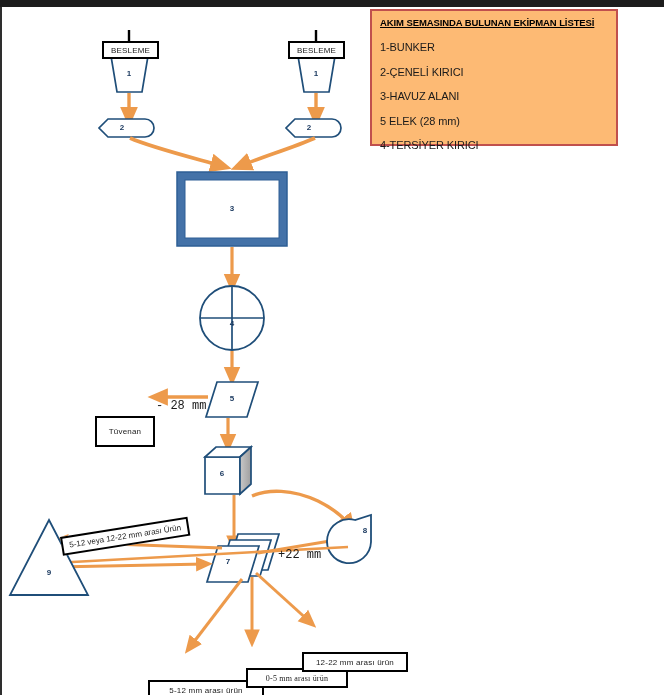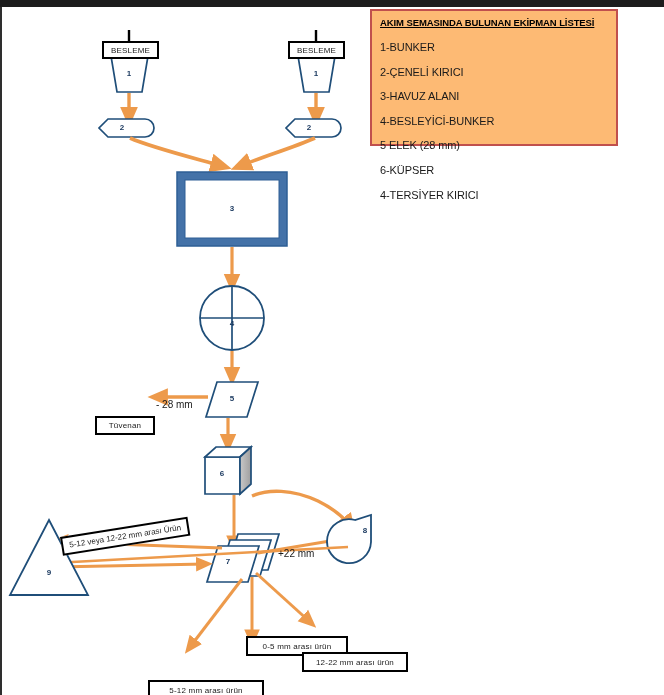--- a/index.html
+++ b/index.html
@@ -60,23 +60,24 @@
   .shapenum {
     position: absolute;
     font-size: 8px;
     color: #17365d;
     font-weight: 600;
     text-align: center;
     pointer-events: none;
   }
   .plain {
     position: absolute;
-    font-size: 10px;
-    color: #1a1a1a;
-    white-space: nowrap;
+    font-size: 12px;
+    color: #1a1a1a;
+    white-space: nowrap;
+    font-family: Liberation Mono, monospace;
   }
 
   
   #legend {
     position: absolute;
     left: 370px; top: 2px;
     width: 248px; height: 137px;
     border: 2px solid #c0504d;
     background: #fdba74;
     box-sizing: border-box;
@@ -218,48 +219,46 @@
     <div class="shapenum" style="left:113px; top:116px; width:18px;">2</div>
     <div class="shapenum" style="left:300px; top:116px; width:18px;">2</div>
     <div class="shapenum" style="left:223px; top:197px; width:18px;">3</div>
     <div class="shapenum" style="left:223px; top:312px; width:18px;">4</div>
     <div class="shapenum" style="left:223px; top:387px; width:18px;">5</div>
     <div class="shapenum" style="left:213px; top:462px; width:18px;">6</div>
     <div class="shapenum" style="left:219px; top:550px; width:18px;">7</div>
     <div class="shapenum" style="left:356px; top:519px; width:18px;">8</div>
     <div class="shapenum" style="left:40px; top:561px; width:18px;">9</div>
 
-    <div class="tbox" style="left:95px; top:380px; width:60px; height:19px;">
+    <div class="tbox" style="left:95px; top:380px; width:60px; height:31px;">
       <span>Tüvenan</span>
     </div>
     <div class="plain" style="left:156px; top:392px;">- 28 mm</div>
 
     <div class="plain" style="left:278px; top:541px;">+22 mm</div>
 
     <div class="rotlabel" style="left:60px; top:530px; height:19px; transform: rotate(-9deg);">
       <span>5-12  veya  12-22 mm arası Ürün</span>
     </div>
 
     <div class="tbox" style="left:148px; top:644px; width:116px; height:20px;text-align:right;">
       <span>5-12 mm arası ürün</span>
     </div>
-    <div class="tbox" style="left:246px; top:600px; width:102px; height:20px;">
+    <div class="tbox" style="left:246px; top:632px; width:102px; height:20px;font-family:Liberation Serif, serif;">
       <span>0-5 mm arası ürün</span>
     </div>
     <div class="tbox" style="left:302px; top:616px; width:106px; height:20px;align-items:center;">
       <span>12-22 mm arası ürün</span>
     </div>
 
     <div id="legend">
       <div class="ltitle">AKIM SEMASINDA BULUNAN EKİPMAN LİSTESİ</div>
       <ul>
         <li>1-BUNKER</li>
         <li>2-ÇENELİ KIRICI</li>
         <li>3-HAVUZ ALANI</li>
-        <li>4-BESLEYİCİ-BUNKER</li>
         <li>5 ELEK (28 mm)</li>
-        <li>6-KÜPSER</li>
         <li>4-TERSİYER KIRICI</li>
       </ul>
     </div>
 
   </div>
 </div>
 
 </body></html>

